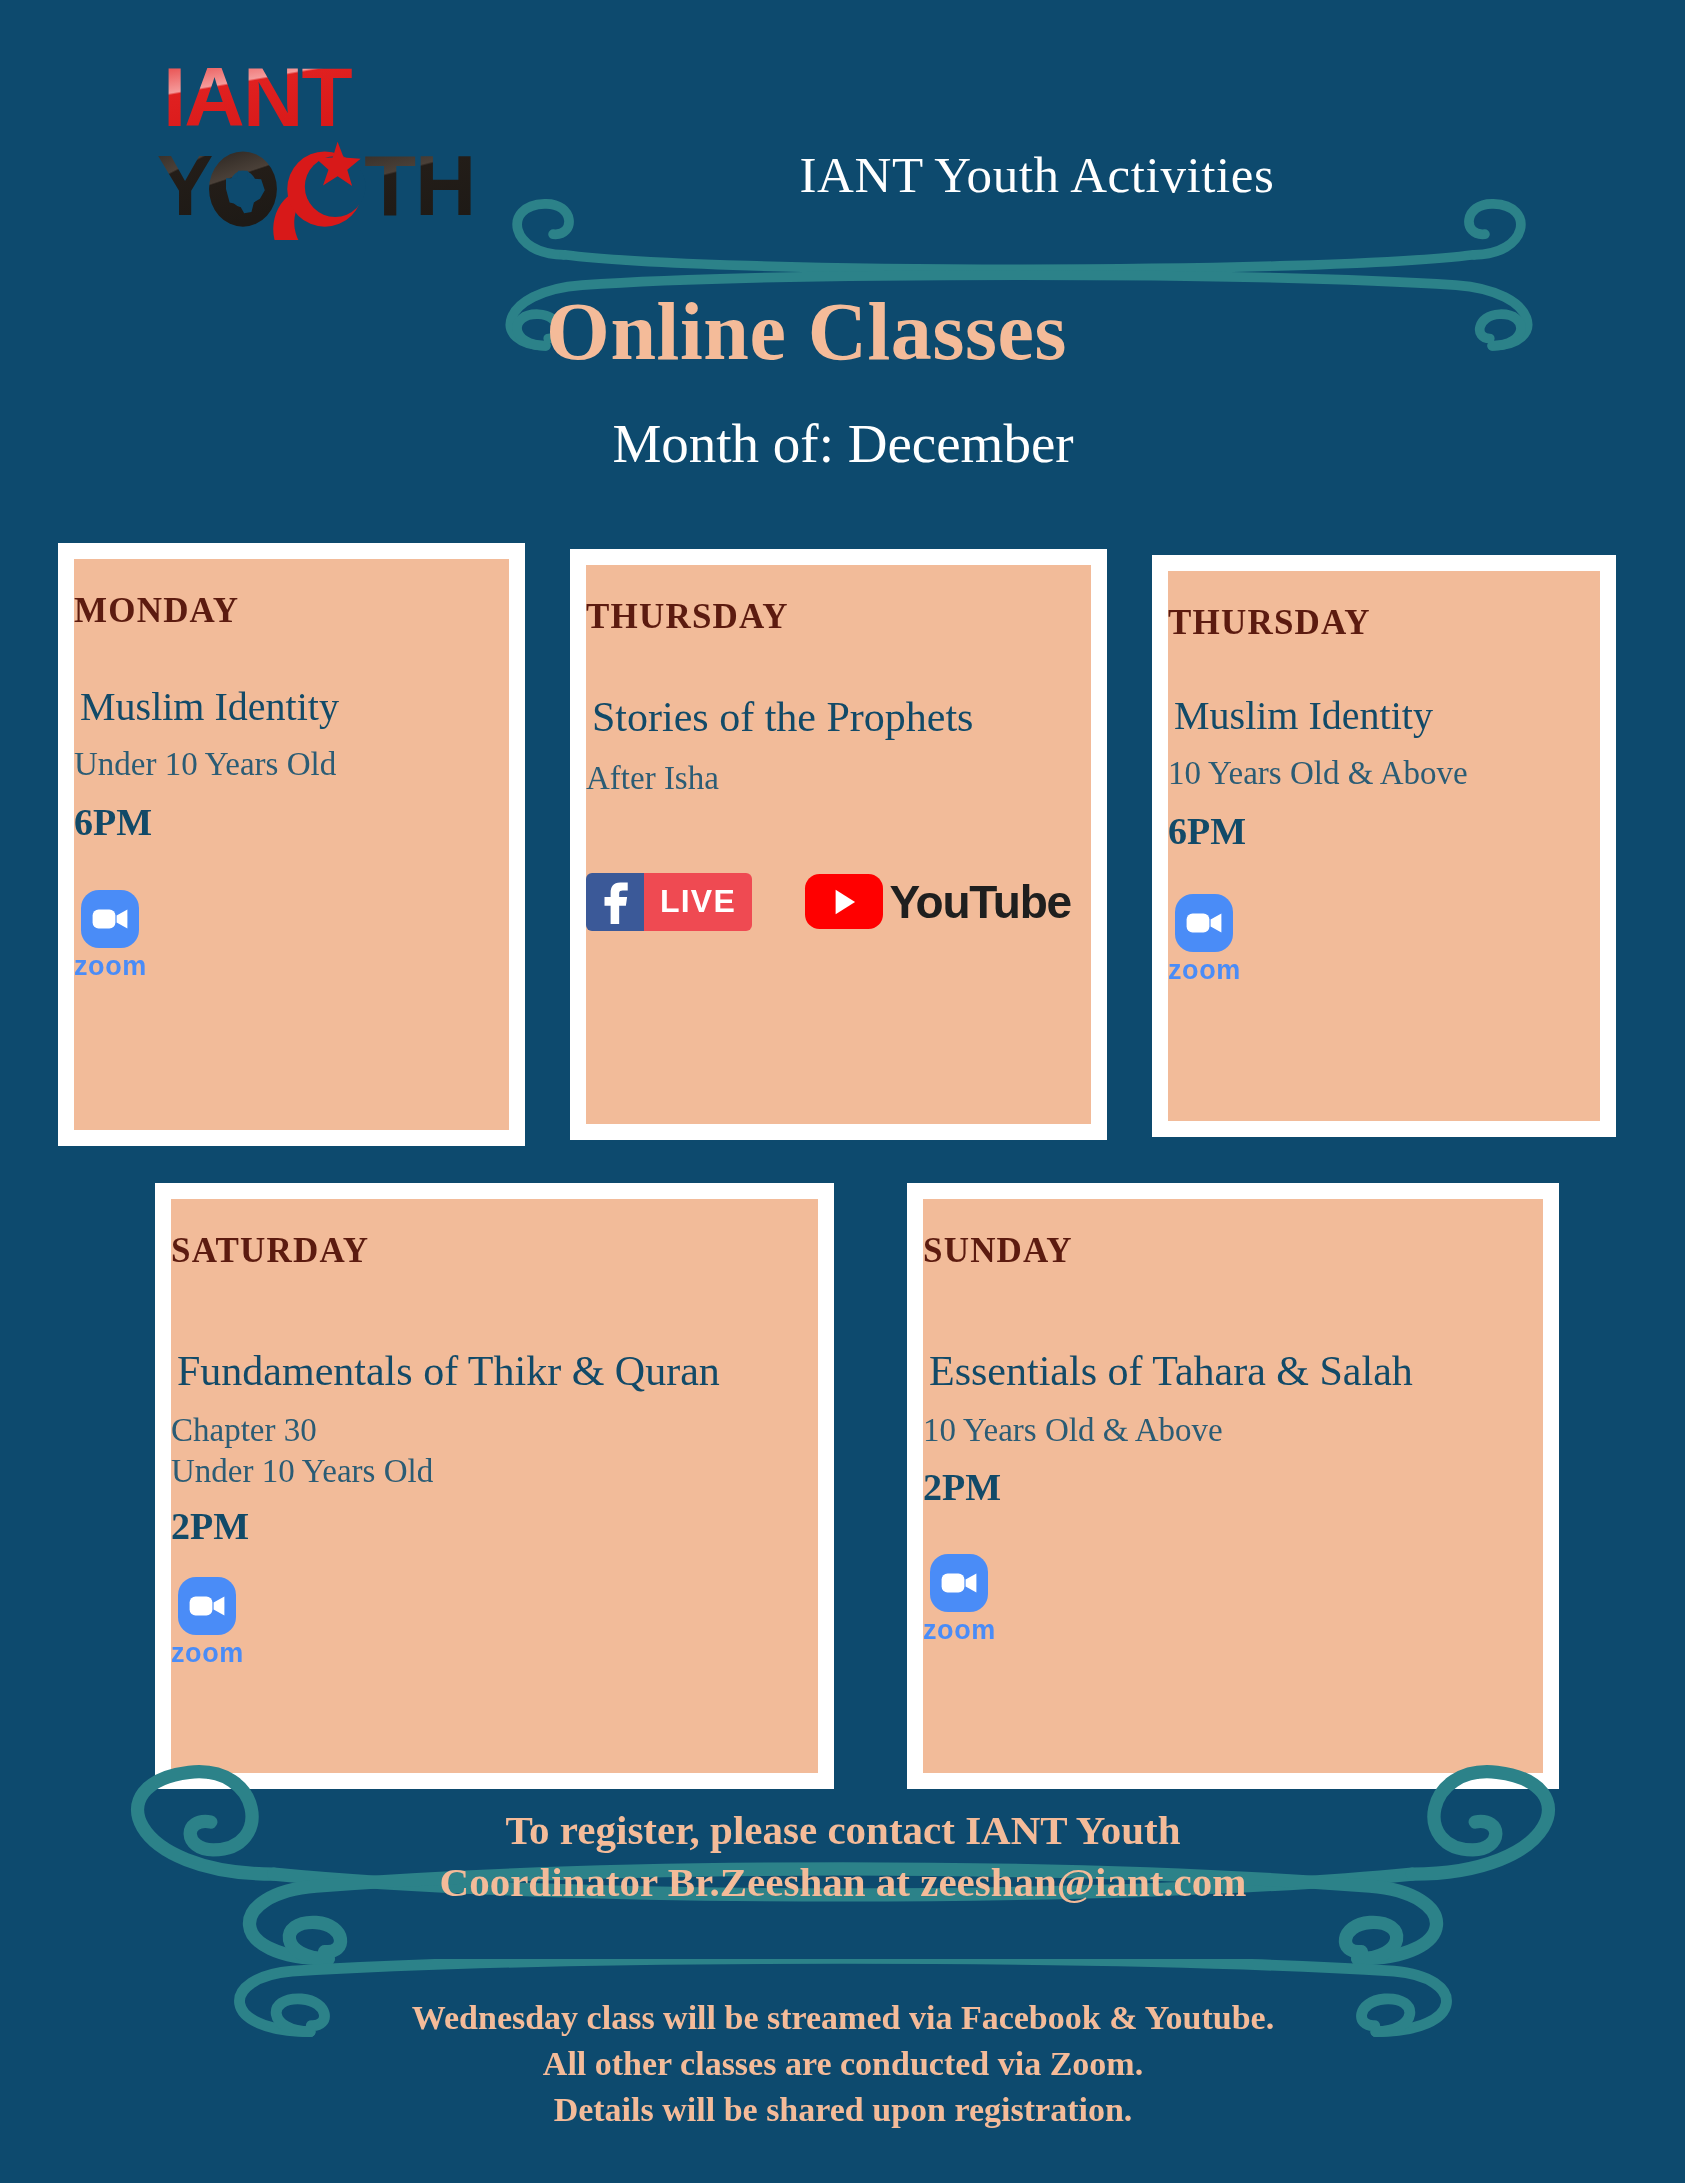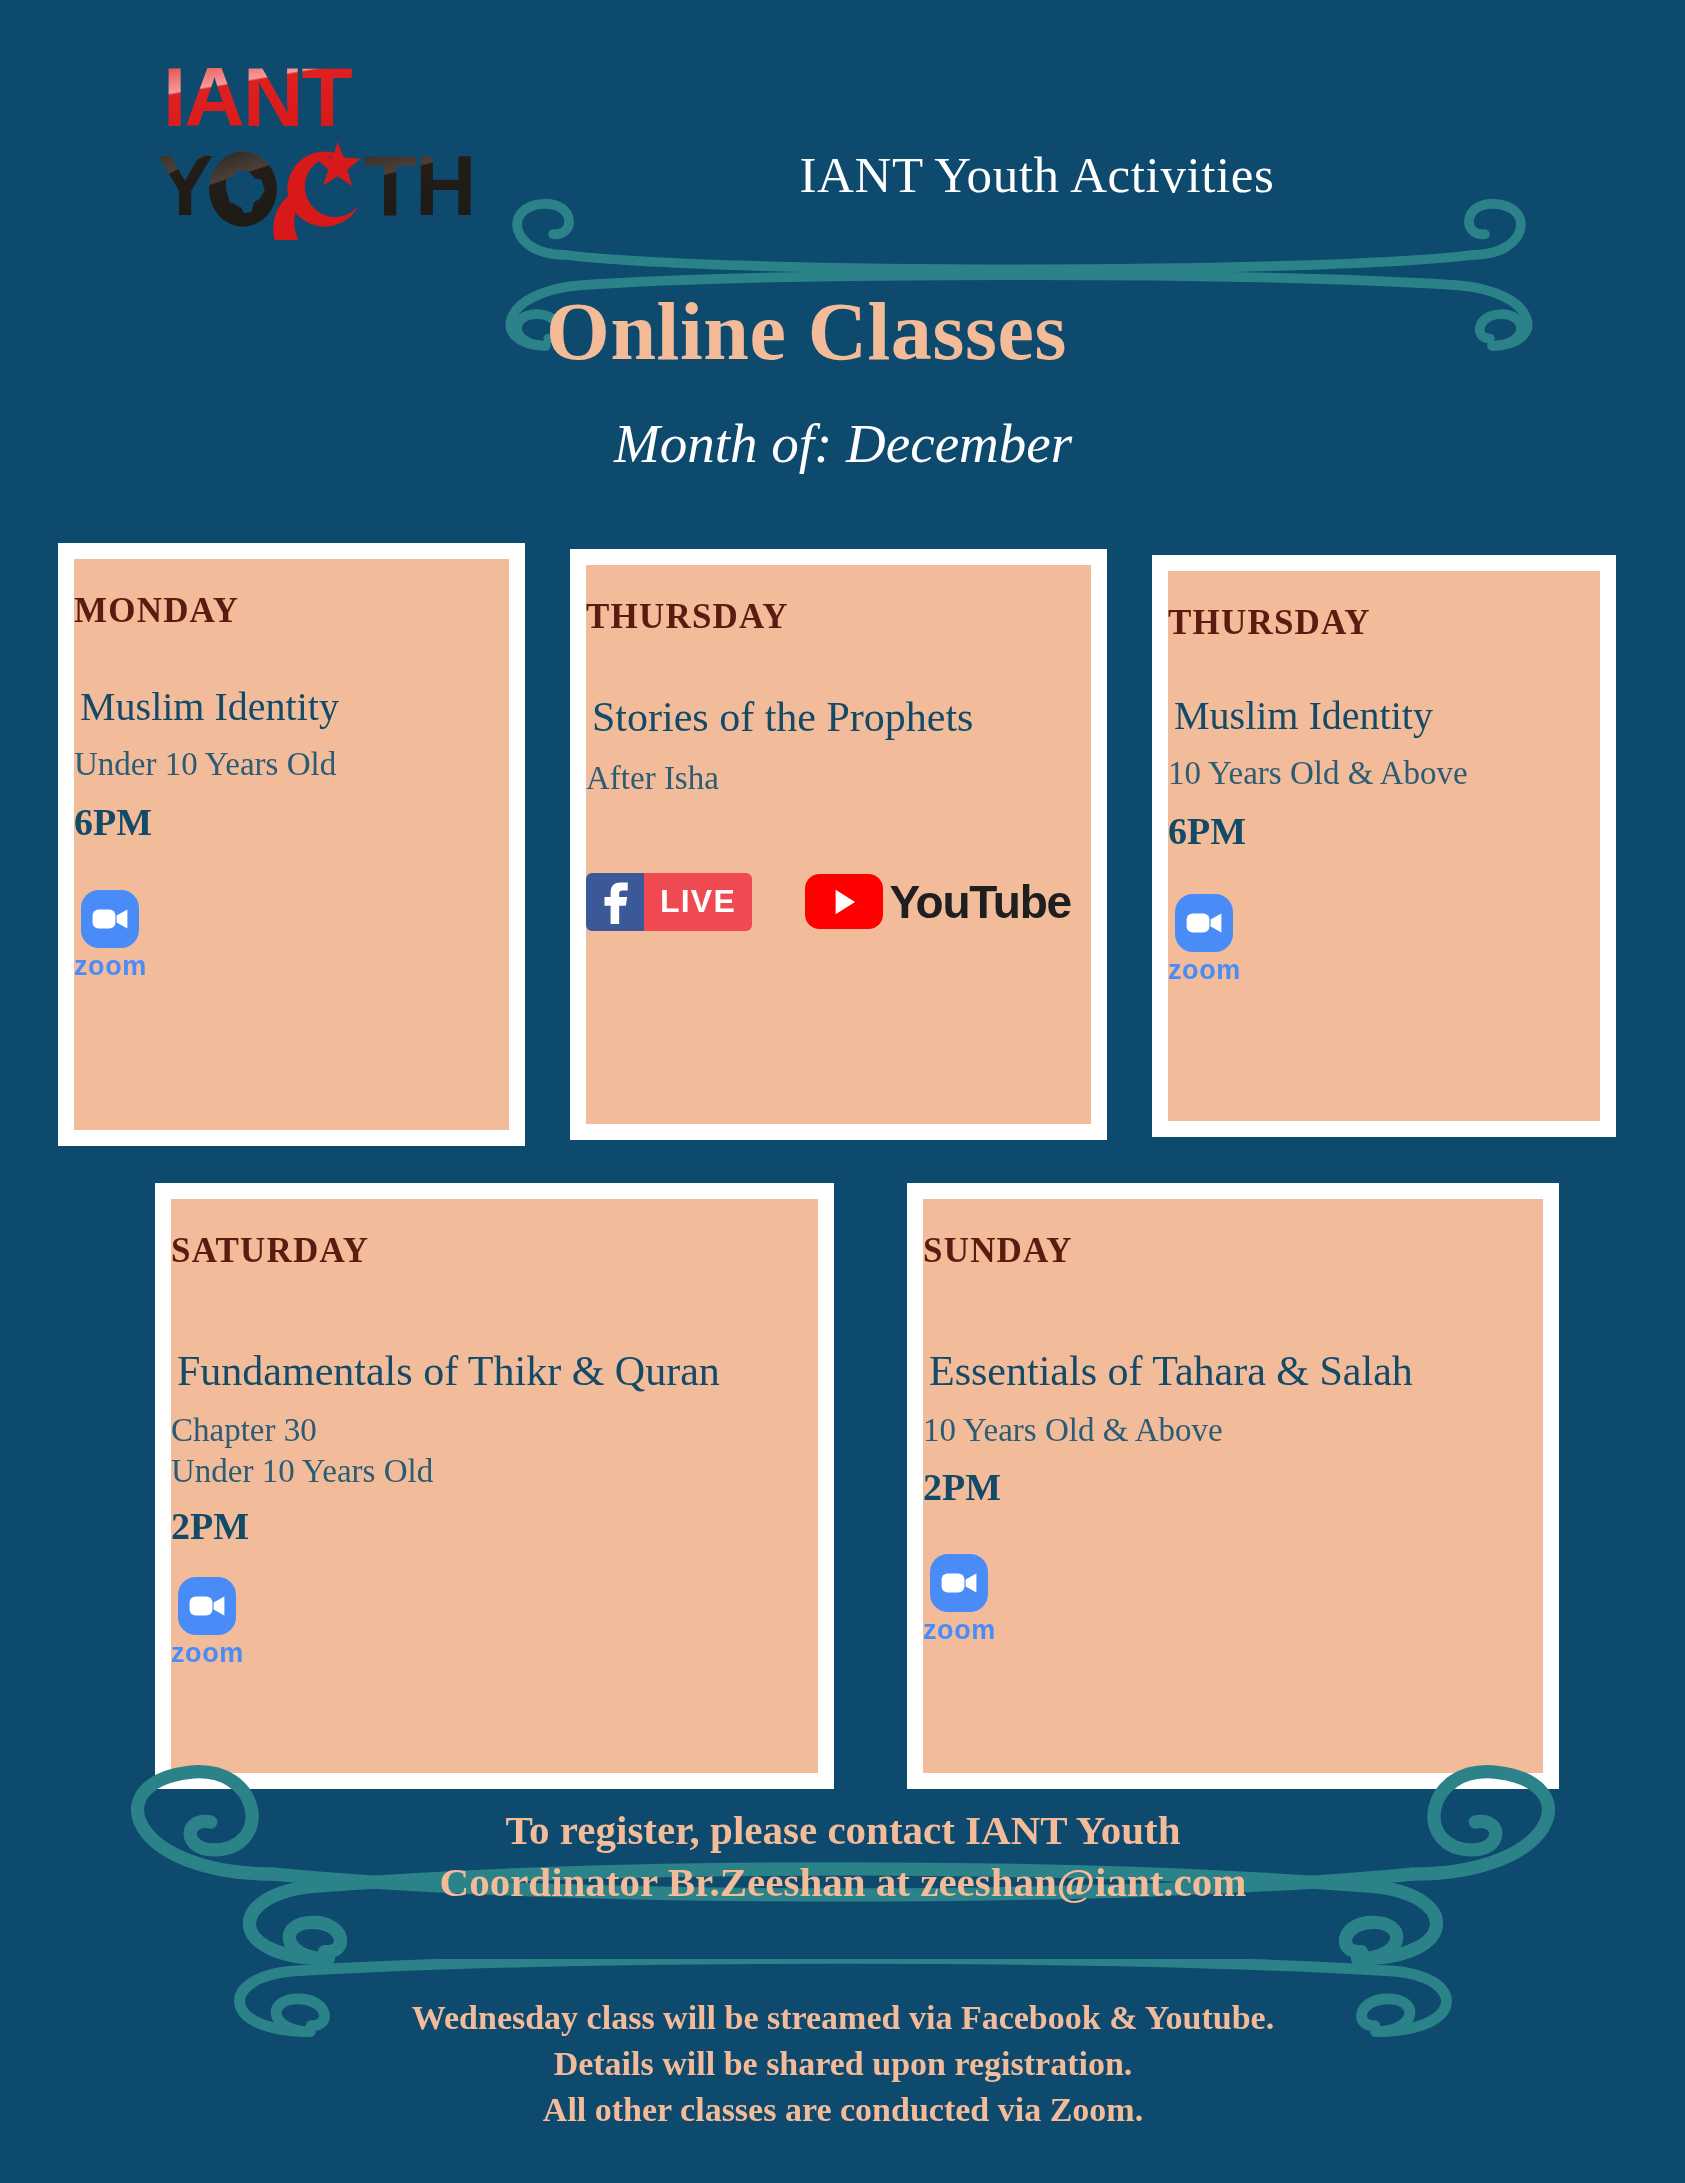--- a/index.html
+++ b/index.html
@@ -40,21 +40,20 @@
     font-weight: bold;
     letter-spacing: 0.6px;
   }
   #month-line {
     position: absolute;
     left: 0; top: 412px;
     width: 1686px;
     text-align: center;
     color: #ffffff;
     font-size: 55px;
-    font-style: italic;
   }
 
   
   .flourish { position: absolute; pointer-events: none; }
   #flourish-top { left: 473px; top: 194px; width: 1092px; height: 158px; }
   #flourish-mid { left: 73px; top: 1759px; width: 1540px; height: 218px; }
   #flourish-bot { left: 182px; top: 1959px; width: 1322px; height: 109px; }
   .flourish svg { width: 100%; height: 100%; display: block; }
 
   
@@ -372,16 +371,16 @@
     <g fill="none" stroke="#2c8289" stroke-width="18" stroke-linecap="round">
       <path d="M210 120 C60 120 60 30 180 20 C640 -8 1540 -8 2000 20 C2120 30 2120 120 1970 120"></path>
       <path d="M210 120 C140 120 136 62 196 66 C242 70 244 112 212 110"></path>
       <path d="M1970 120 C2040 120 2044 62 1984 66 C1938 70 1936 112 1968 110"></path>
     </g>
   </svg>
 </div>
 
 <div id="notes-block">
   <div>Wednesday class will be streamed via Facebook &amp; Youtube.</div>
+  <div>All other classes  are conducted via Zoom.</div>
   <div>Details will be shared upon registration.</div>
-  <div>All other classes  are conducted via Zoom.</div>
 </div>
 
 
 </body></html>

